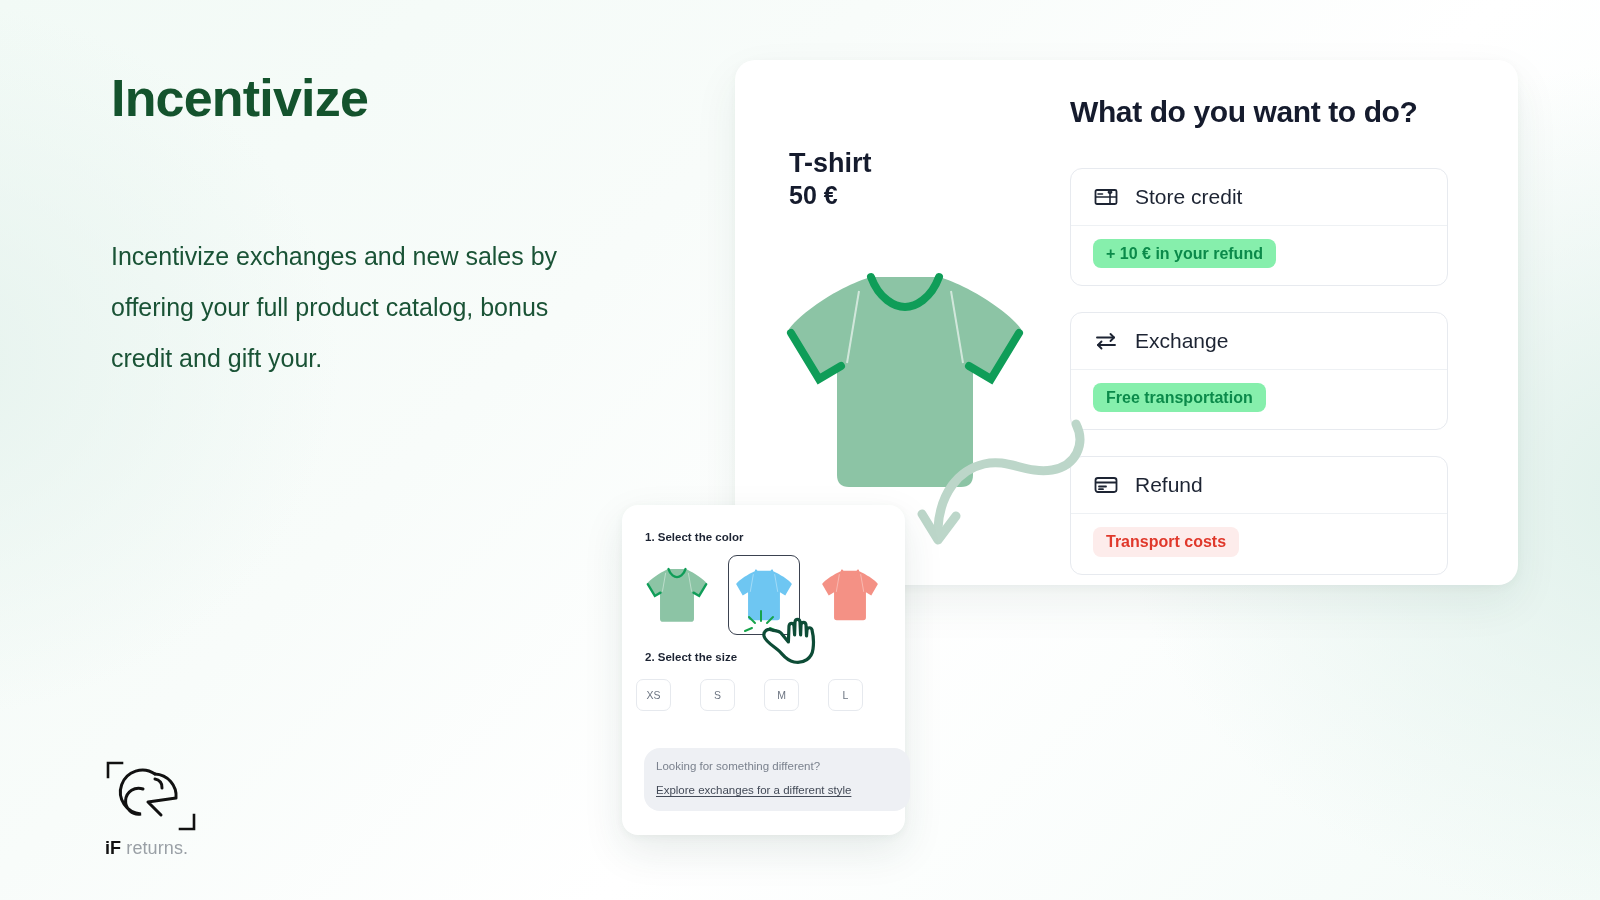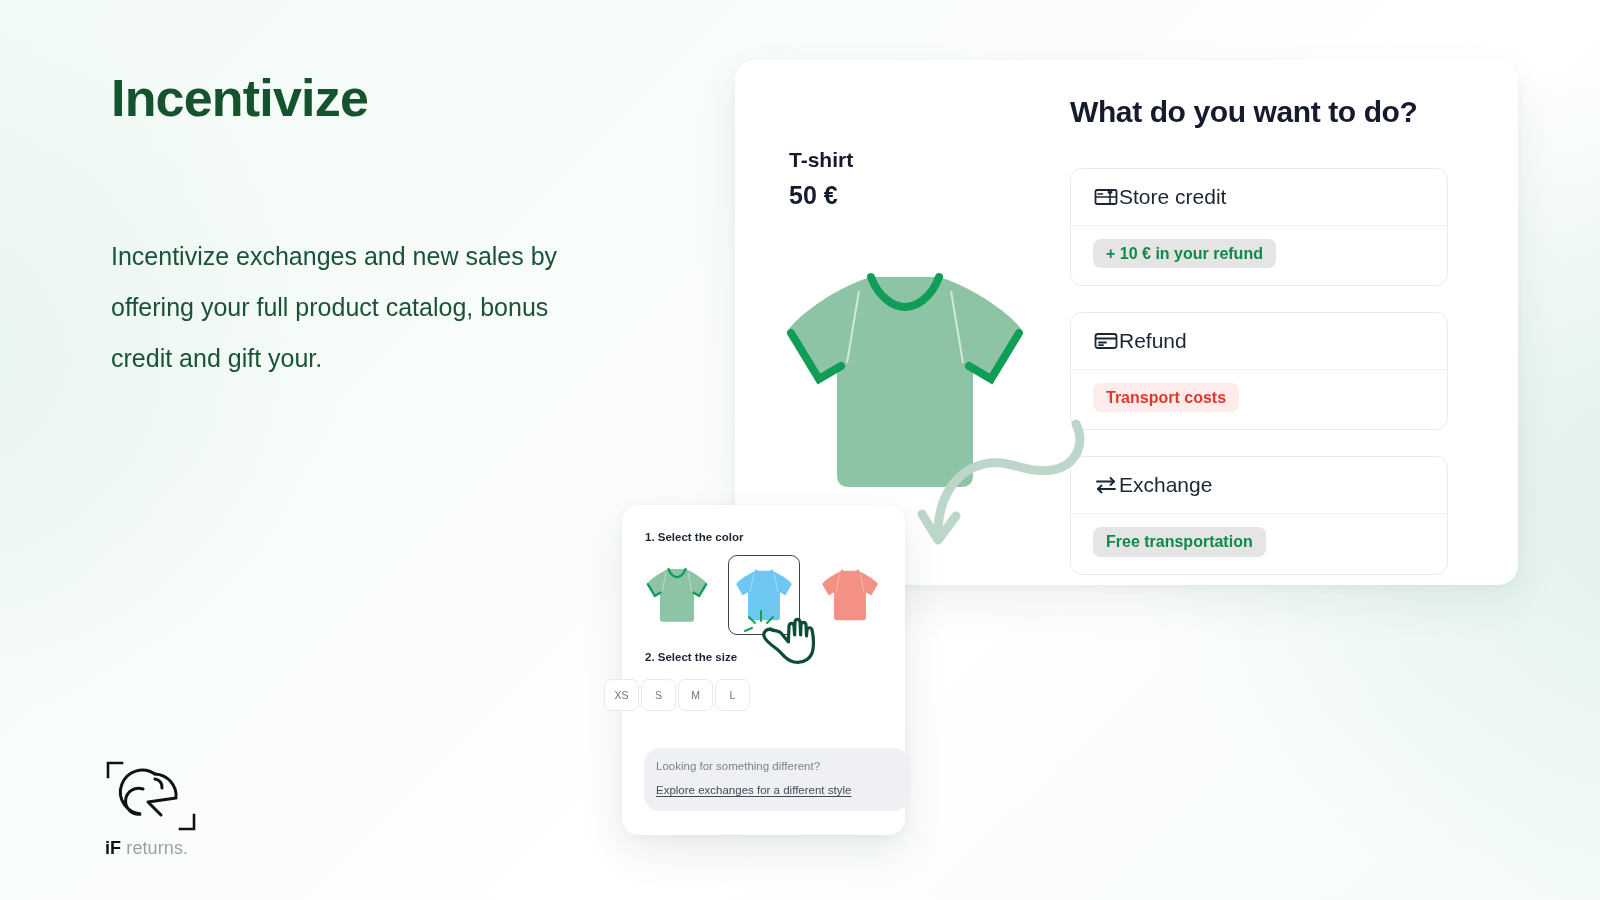--- a/index.html
+++ b/index.html
@@ -44,47 +44,47 @@
     background:#fff; border-radius:20px;
     box-shadow:0 18px 45px rgba(31,72,58,.07), 0 3px 10px rgba(31,72,58,.04);
   }
   .panel-title {
     position:absolute; left:1070px; top:95px; width:420px;
     font-size:30px; font-weight:700; color:#151b2d; letter-spacing:-.4px;
   }
 
   .product-name {
     position:absolute; left:789px; top:148px;
-    font-size:21px; font-weight:700; color:#151b2d;text-align:right;
+    font-size:27px; font-weight:700; color:#151b2d;text-align:right;
   }
   .product-price {
     position:absolute; left:789px; top:181px;
     font-size:25px; font-weight:700; color:#151b2d;
   }
   .product-art { position:absolute; left:775px; top:255px; width:260px; height:250px; }
 
   
   .options { position:absolute; left:1070px; top:168px; width:378px; }
   .opt {
     background:#fff; border:1px solid #e7eaef; border-radius:12px;
     margin-bottom:26px; overflow:hidden;
   }
   .opt:last-child { margin-bottom:0; }
   .opt-head {
-    display:flex; align-items:center; 
+    display:flex; align-items:center; gap:16px;
     padding:15px 22px 15px 22px; border-bottom:1px solid #eef1f4;
   }
   .opt-ico { width:26px; height:26px; flex:0 0 26px; display:block; }
   .opt-label { font-size:21px; color:#1d2433; font-weight:400; }
   .opt-body { padding:13px 22px 17px 22px; }
   .pill {
     display:inline-block; padding:5px 13px; border-radius:8px;
     font-size:16px; font-weight:700; line-height:1.2;
   }
-  .pill.green { background:#e5e5e5; color:#0b8a4a; }
+  .pill.green { background:#86efac; color:#0b8a4a; }
   .pill.red   { background:#fdeceb; color:#e0382b; }
 
   
   .arrow { position:absolute; left:880px; top:418px; width:220px; height:160px; }
 
   
   .selector {
     position:absolute; left:622px; top:505px; width:283px; height:330px;
     background:#fff; border-radius:16px;
     box-shadow:0 16px 40px rgba(31,72,58,.10), 0 2px 8px rgba(31,72,58,.05);
@@ -100,21 +100,21 @@
   }
   .swatch { width:72px; height:80px; position:relative; display:flex;
             align-items:center; justify-content:center; }
   .swatch.sel {
     border:1.4px solid #3b4250; border-radius:9px; background:#fff;
   }
   .swatch svg { display:block; }
 
   .cursor { position:absolute; left:754px; top:600px; width:70px; height:70px; pointer-events:none; }
 
-  .sizes { position:absolute; left:604px; top:679px; display:flex; gap:2px; }
+  .sizes { position:absolute; left:636px; top:679px; display:flex; gap:29px; }
   .size-btn {
     width:35px; height:32px; border:1px solid #e6e9ee; border-radius:7px;
     background:#fff; display:flex; align-items:center; justify-content:center;
     font-size:10.5px; color:#6d7582; font-weight:400;
   }
 
   .infobox {
     position:absolute; left:644px; top:748px; width:266px; height:63px;
     background:#eef0f4; border-radius:16px; padding:12px 12px;
   }
@@ -183,44 +183,44 @@
         <span class="opt-label">Store credit</span>
       </div>
       <div class="opt-body">
         <span class="pill green">+ 10 € in your refund</span>
       </div>
     </div>
 
     <div class="opt">
       <div class="opt-head">
         <svg class="opt-ico" viewBox="0 0 26 26">
+          <path d="M4 9.5 H21" stroke="#1d2433" stroke-width="1.9" stroke-linecap="round"></path>
+          <path d="M17.5 6 L21 9.5 L17.5 13" stroke="#1d2433" stroke-width="1.9" fill="none" stroke-linecap="round" stroke-linejoin="round"></path>
+          <path d="M22 17 H5" stroke="#1d2433" stroke-width="1.9" stroke-linecap="round"></path>
+          <path d="M8.5 13.5 L5 17 L8.5 20.5" stroke="#1d2433" stroke-width="1.9" fill="none" stroke-linecap="round" stroke-linejoin="round"></path>
+        </svg>
+        <span class="opt-label">Exchange</span>
+      </div>
+      <div class="opt-body">
+        <span class="pill green">Free transportation</span>
+      </div>
+    </div>
+
+    <div class="opt">
+      <div class="opt-head">
+        <svg class="opt-ico" viewBox="0 0 26 26">
           <rect x="2.5" y="6" width="21" height="14" rx="2.4" stroke="#1d2433" stroke-width="1.8" fill="none"></rect>
           <path d="M2.5 10.5 H23.5" stroke="#1d2433" stroke-width="1.8"></path>
           <path d="M6 14.5 H13" stroke="#1d2433" stroke-width="1.8" stroke-linecap="round"></path>
           <path d="M6 17.2 H10" stroke="#1d2433" stroke-width="1.8" stroke-linecap="round"></path>
         </svg>
         <span class="opt-label">Refund</span>
       </div>
       <div class="opt-body">
         <span class="pill red">Transport costs</span>
-      </div>
-    </div>
-
-    <div class="opt">
-      <div class="opt-head">
-        <svg class="opt-ico" viewBox="0 0 26 26">
-          <path d="M4 9.5 H21" stroke="#1d2433" stroke-width="1.9" stroke-linecap="round"></path>
-          <path d="M17.5 6 L21 9.5 L17.5 13" stroke="#1d2433" stroke-width="1.9" fill="none" stroke-linecap="round" stroke-linejoin="round"></path>
-          <path d="M22 17 H5" stroke="#1d2433" stroke-width="1.9" stroke-linecap="round"></path>
-          <path d="M8.5 13.5 L5 17 L8.5 20.5" stroke="#1d2433" stroke-width="1.9" fill="none" stroke-linecap="round" stroke-linejoin="round"></path>
-        </svg>
-        <span class="opt-label">Exchange</span>
-      </div>
-      <div class="opt-body">
-        <span class="pill green">Free transportation</span>
       </div>
     </div>
 
   </div>
 
   <div class="arrow">
     <svg width="220" height="160" viewBox="0 0 220 160" fill="none">
       <path d="M196 6 C206 26 196 48 172 52 C146 56 128 40 104 46
                C78 52 60 76 58 110" stroke="#bcd6c9" stroke-width="9" fill="none" stroke-linecap="round"></path>
       <path d="M42 96 L58 122 L76 98" stroke="#bcd6c9" stroke-width="9" fill="none" stroke-linecap="round" stroke-linejoin="round"></path>

